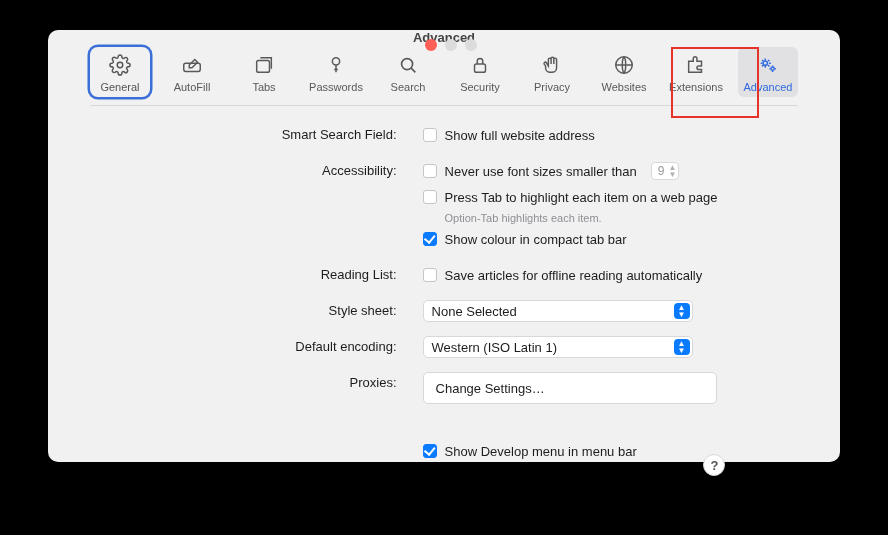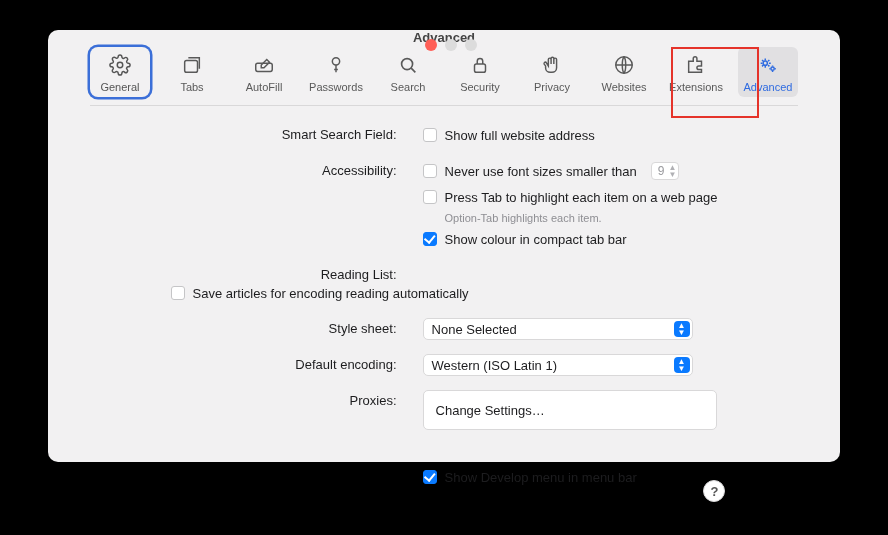--- a/index.html
+++ b/index.html
@@ -188,21 +188,21 @@
     font-size:8px;
     line-height:7px;
     display:flex;
     flex-direction:column;
     align-items:center;
     justify-content:center;
   }
   .btn {
     display:inline-flex;
     align-items:center;
-    height:40px;
+    height:32px;
     background:#fff;
     border:1px solid #d9d8d9;
     border-radius:5px;
     padding:0 12px;
     font-size:13px;
   }
   .help {
     position:absolute;
     right:22px;
     bottom:14px;
@@ -236,34 +236,34 @@
         <svg viewBox="0 0 24 24" width="22" height="22" fill="none" stroke="currentColor" stroke-width="1.6">
             <circle cx="12" cy="12" r="3"></circle>
             <path d="M19.4 15a1.7 1.7 0 0 0 .34 1.87l.06.06a2 2 0 1 1-2.83 2.83l-.06-.06a1.7 1.7 0 0 0-1.87-.34 1.7 1.7 0 0 0-1 1.56V21a2 2 0 1 1-4 0v-.09a1.7 1.7 0 0 0-1.11-1.56 1.7 1.7 0 0 0-1.87.34l-.06.06a2 2 0 1 1-2.83-2.83l.06-.06a1.7 1.7 0 0 0 .34-1.87 1.7 1.7 0 0 0-1.56-1H3a2 2 0 1 1 0-4h.09a1.7 1.7 0 0 0 1.56-1.11 1.7 1.7 0 0 0-.34-1.87l-.06-.06a2 2 0 1 1 2.83-2.83l.06.06a1.7 1.7 0 0 0 1.87.34H9a1.7 1.7 0 0 0 1-1.56V3a2 2 0 1 1 4 0v.09a1.7 1.7 0 0 0 1 1.56 1.7 1.7 0 0 0 1.87-.34l.06-.06a2 2 0 1 1 2.83 2.83l-.06.06a1.7 1.7 0 0 0-.34 1.87V9a1.7 1.7 0 0 0 1.56 1H21a2 2 0 1 1 0 4h-.09a1.7 1.7 0 0 0-1.56 1z"></path>
           </svg>
       </span>
       <span class="lbl">General</span>
     </div>
     <div class="tb-item">
       <span class="icon">
         <svg viewBox="0 0 24 24" width="22" height="22" fill="none" stroke="currentColor" stroke-width="1.6">
+            <rect x="3" y="10" width="18" height="9" rx="2"></rect>
+            <path d="M15 6l3 3-6 6H9v-3z"></path>
+          </svg>
+      </span>
+      <span class="lbl">AutoFill</span>
+    </div>
+    <div class="tb-item">
+      <span class="icon">
+        <svg viewBox="0 0 24 24" width="22" height="22" fill="none" stroke="currentColor" stroke-width="1.6">
             <rect x="4" y="7" width="14" height="13" rx="2"></rect>
             <path d="M8 4h12a0 0 0 0 1 0 0v12"></path>
           </svg>
       </span>
       <span class="lbl">Tabs</span>
-    </div>
-    <div class="tb-item">
-      <span class="icon">
-        <svg viewBox="0 0 24 24" width="22" height="22" fill="none" stroke="currentColor" stroke-width="1.6">
-            <rect x="3" y="10" width="18" height="9" rx="2"></rect>
-            <path d="M15 6l3 3-6 6H9v-3z"></path>
-          </svg>
-      </span>
-      <span class="lbl">AutoFill</span>
     </div>
     <div class="tb-item">
       <span class="icon">
         <svg viewBox="0 0 24 24" width="22" height="22" fill="none" stroke="currentColor" stroke-width="1.6">
             <circle cx="12" cy="8" r="4"></circle>
             <path d="M12 12v8m-2 -3h4"></path>
           </svg>
       </span>
       <span class="lbl">Passwords</span>
     </div>
@@ -353,26 +353,26 @@
           <span>Press Tab to highlight each item on a web page</span>
         </label>
         <div class="hint">Option-Tab highlights each item.</div>
         <label class="check-line">
           <span class="chk checked"></span>
           <span>Show colour in compact tab bar</span>
         </label>
       </div>
     </div>
 
-    <div class="row" style="margin-top:14px;flex-direction:column;">
+    <div class="row" style="margin-top:14px;">
       <div class="label-col">Reading List:</div>
       <div class="field-col">
         <label class="check-line">
           <span class="chk"></span>
-          <span>Save articles for encoding reading automatically</span>
+          <span>Save articles for offline reading automatically</span>
         </label>
       </div>
     </div>
 
     <div class="row" style="margin-top:14px;">
       <div class="label-col">Style sheet:</div>
       <div class="field-col">
         <div class="select">
           <span>None Selected</span>
           <span class="sel-btn">▲<br>▼</span>

